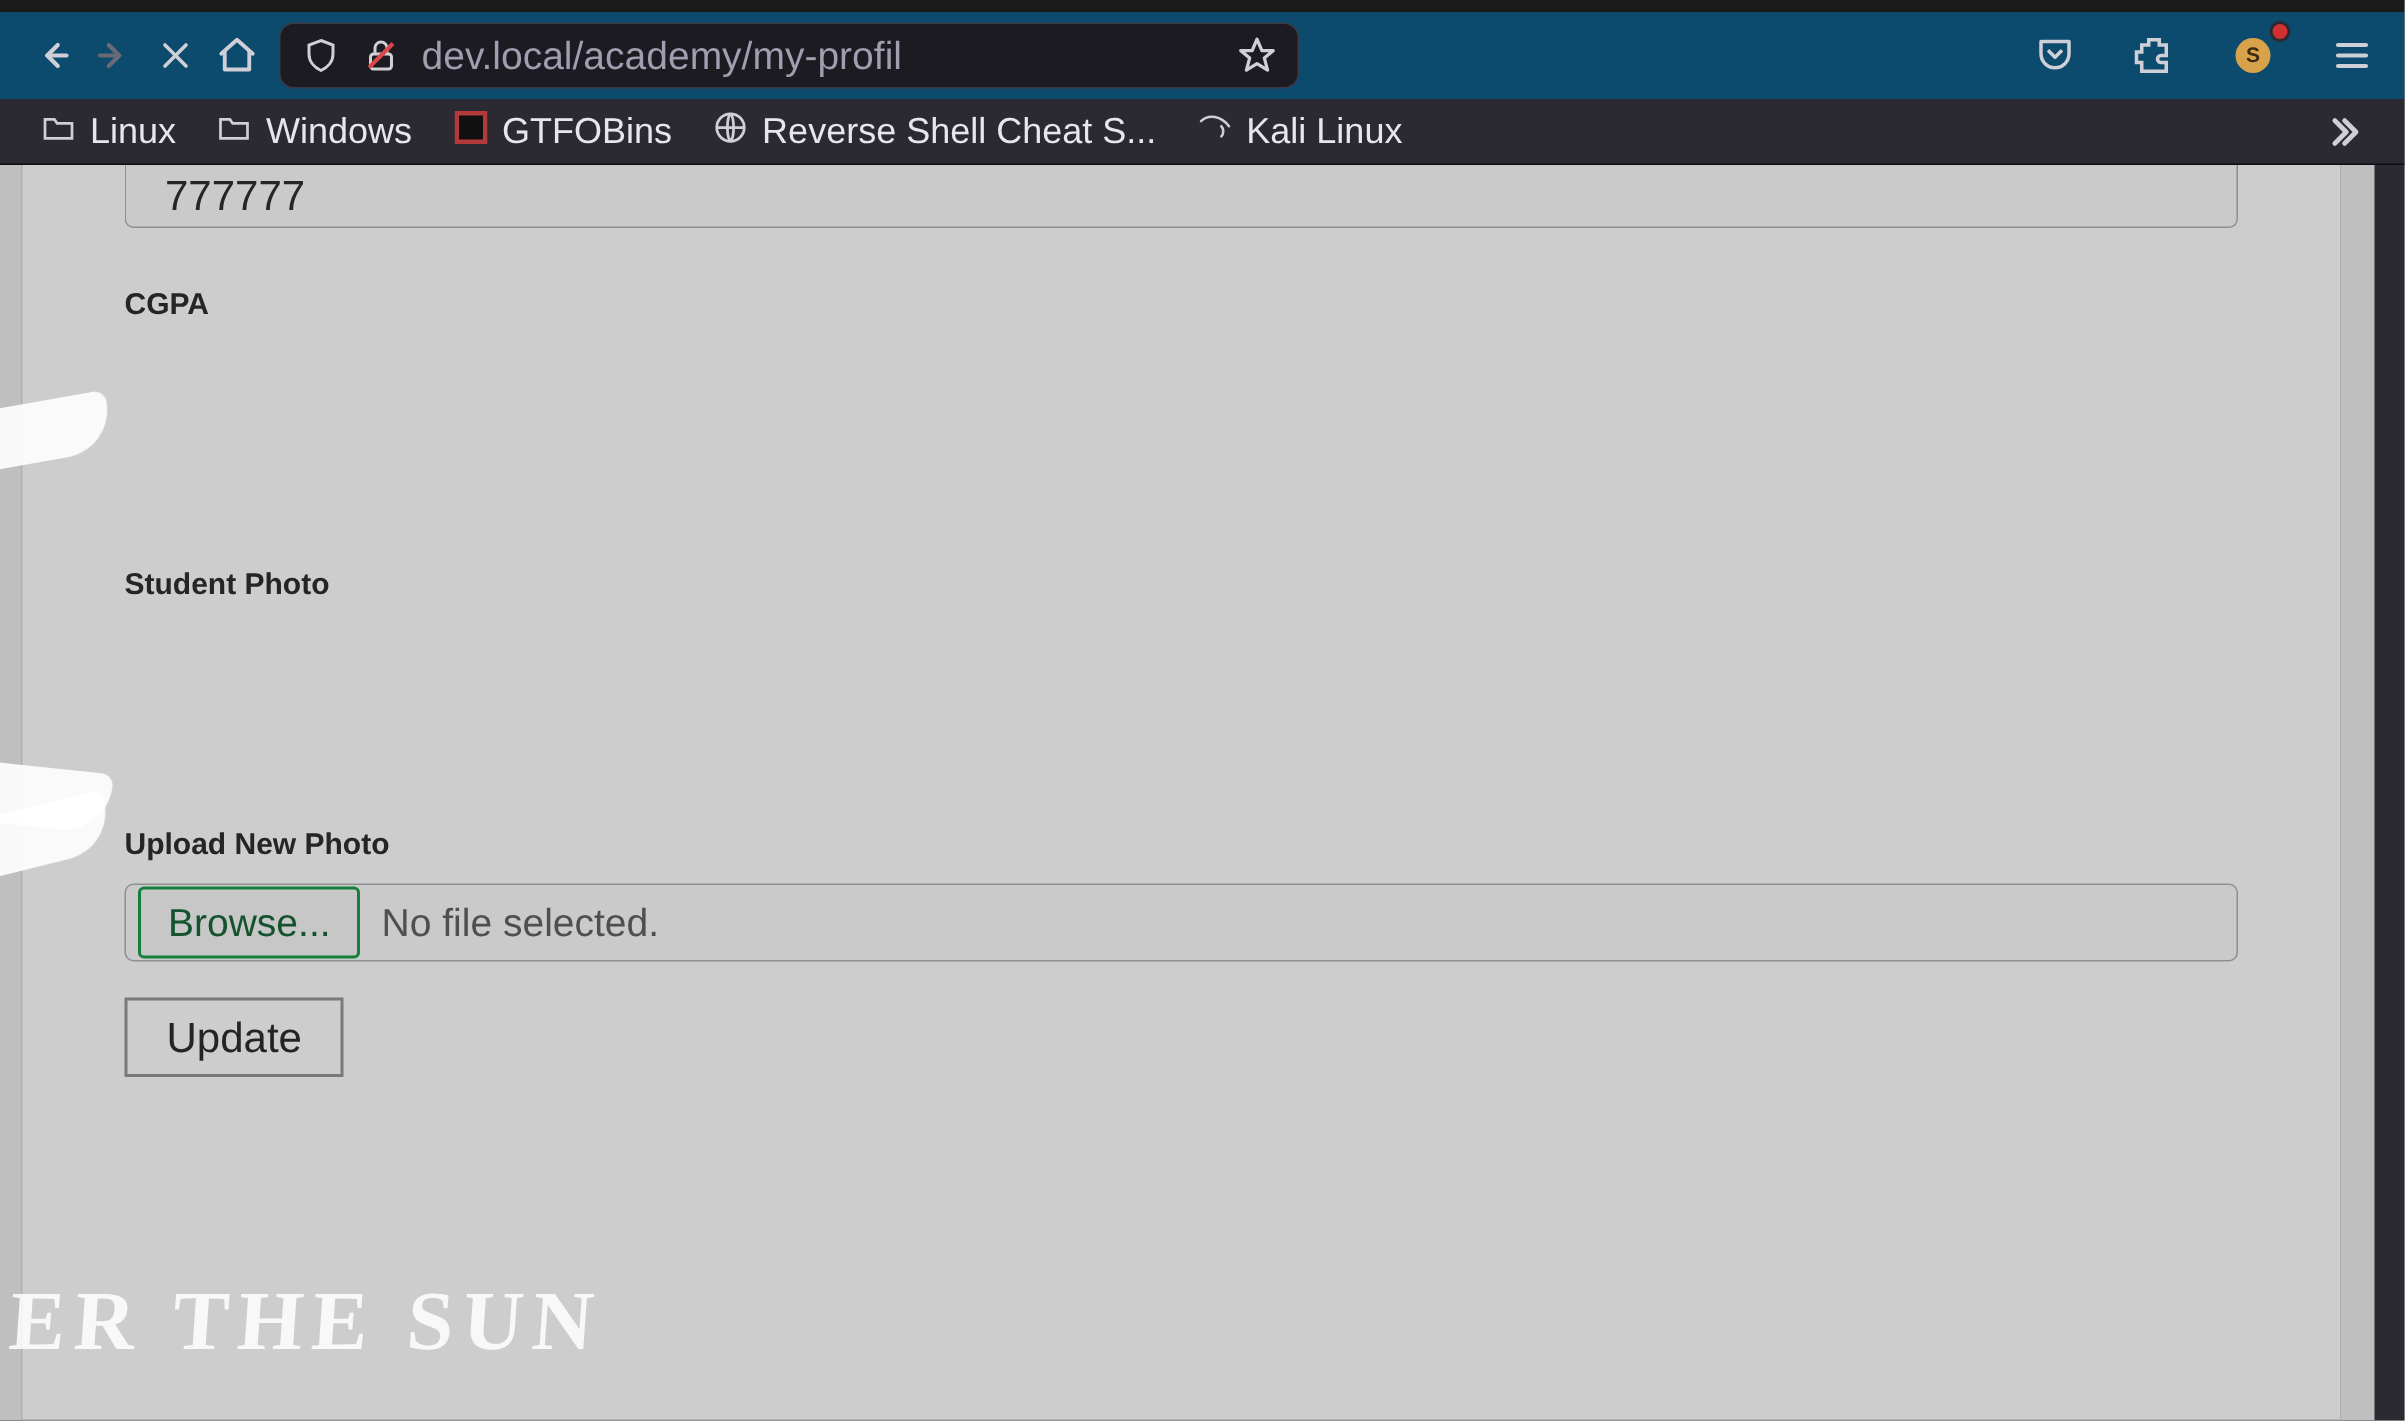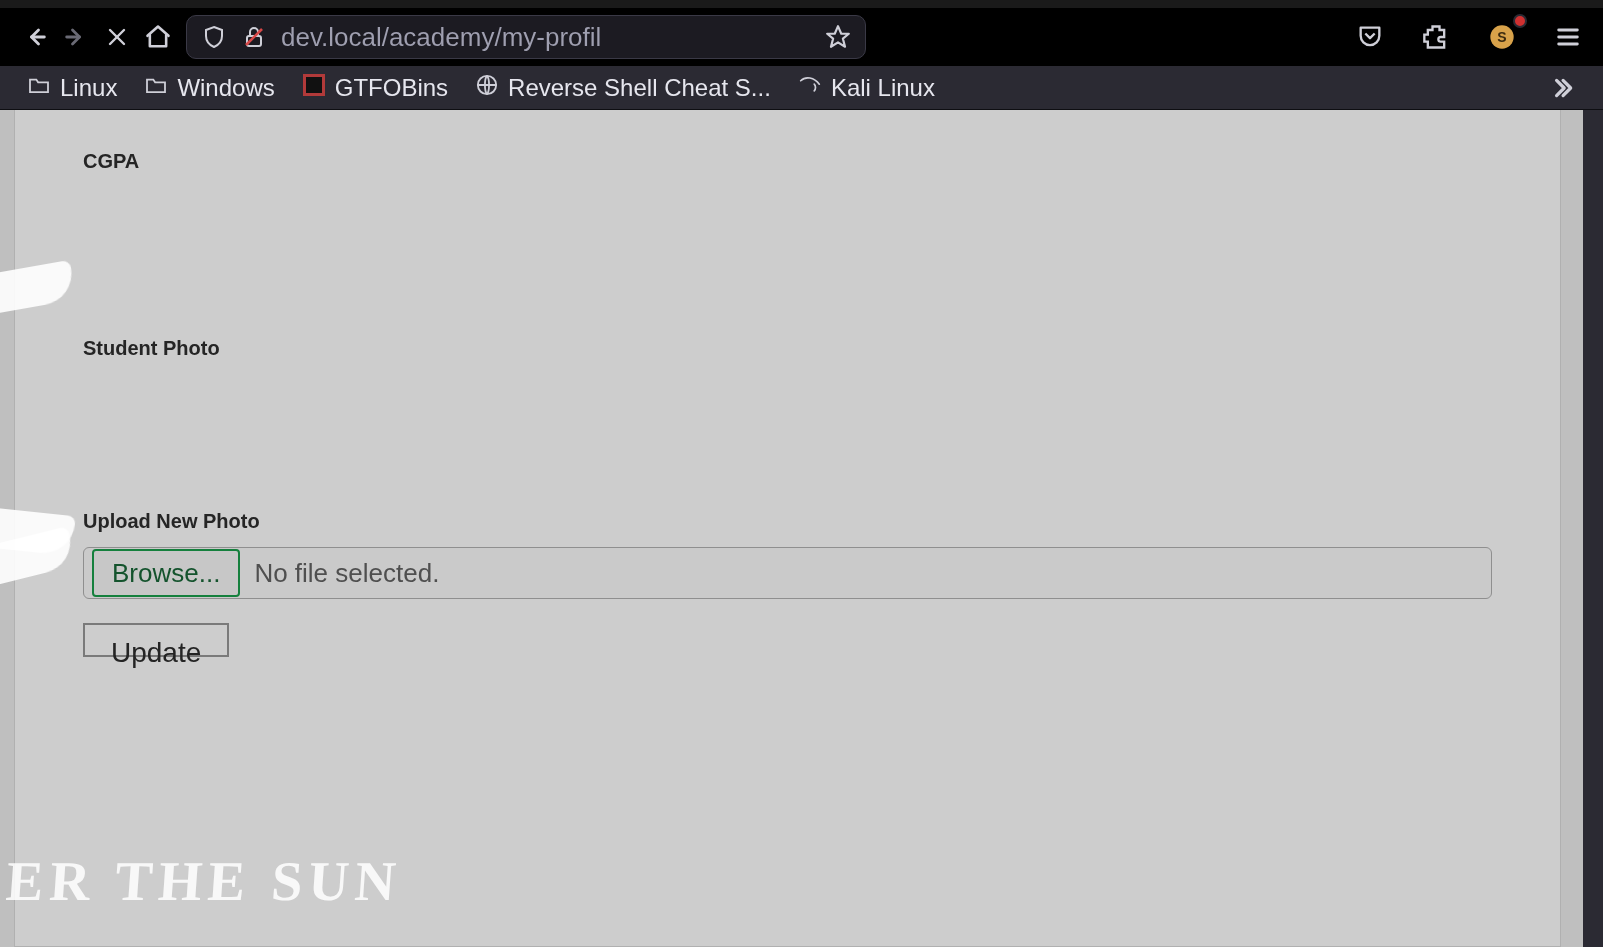--- a/index.html
+++ b/index.html
@@ -5,21 +5,21 @@
   * { box-sizing: border-box; margin: 0; padding: 0; }
   html, body { width: 1603px; height: 947px; font-family: Arial, sans-serif; overflow: hidden; }
   body { background: #2a2a2a; }
 
   
   .titlebar-strip { height: 8px; background: #1a1a1a; }
 
   
   .browser-toolbar {
     height: 58px;
-    background: #000000;
+    background: #0c4a6e;
     display: flex;
     align-items: center;
     padding: 0 16px;
     gap: 3px;
     justify-content: space-between;
   }
   .nav-btn {
     width: 38px; height: 38px;
     display: flex; align-items: center; justify-content: center;
     color: #cfcfd8; cursor: pointer; border-radius: 6px;
@@ -135,22 +135,22 @@
     border: 2px solid #15803d;
     border-radius: 4px;
     font-size: 26px;
     color: #14532d;
     cursor: pointer;
   }
   .file-status { font-size: 26px; color: #4f4f4f; }
 
   .update-btn {
     margin-top: 24px;
-    height: 34px;
-    padding: 12px 26px;
+    height: 53px;
+    padding: 0 26px;
     background: #cdcdcd;
     border: 2px solid #7a7a7a;
     font-size: 28px;
     color: #242424;
     cursor: pointer;
   }
 
   .watermark {
     position: absolute;
     left: -40px; bottom: 34px;
@@ -311,20 +311,21 @@
         <polyline points="7 5 14 12 7 19"></polyline>
         <polyline points="13 5 20 12 13 19"></polyline>
       </svg>
   </div>
 </div>
 
 <div class="viewport">
   <div class="content-panel">
 
     
+    <input class="form-input partial-input" value="777777" style="">
 
     <div class="label mt-lbl">CGPA</div>
 
     <div style="height:150px"></div>
 
     <div class="label">Student Photo</div>
 
     <div style="height:150px"></div>
 
     <div class="label" style="margin-bottom:14px">Upload New Photo</div>

